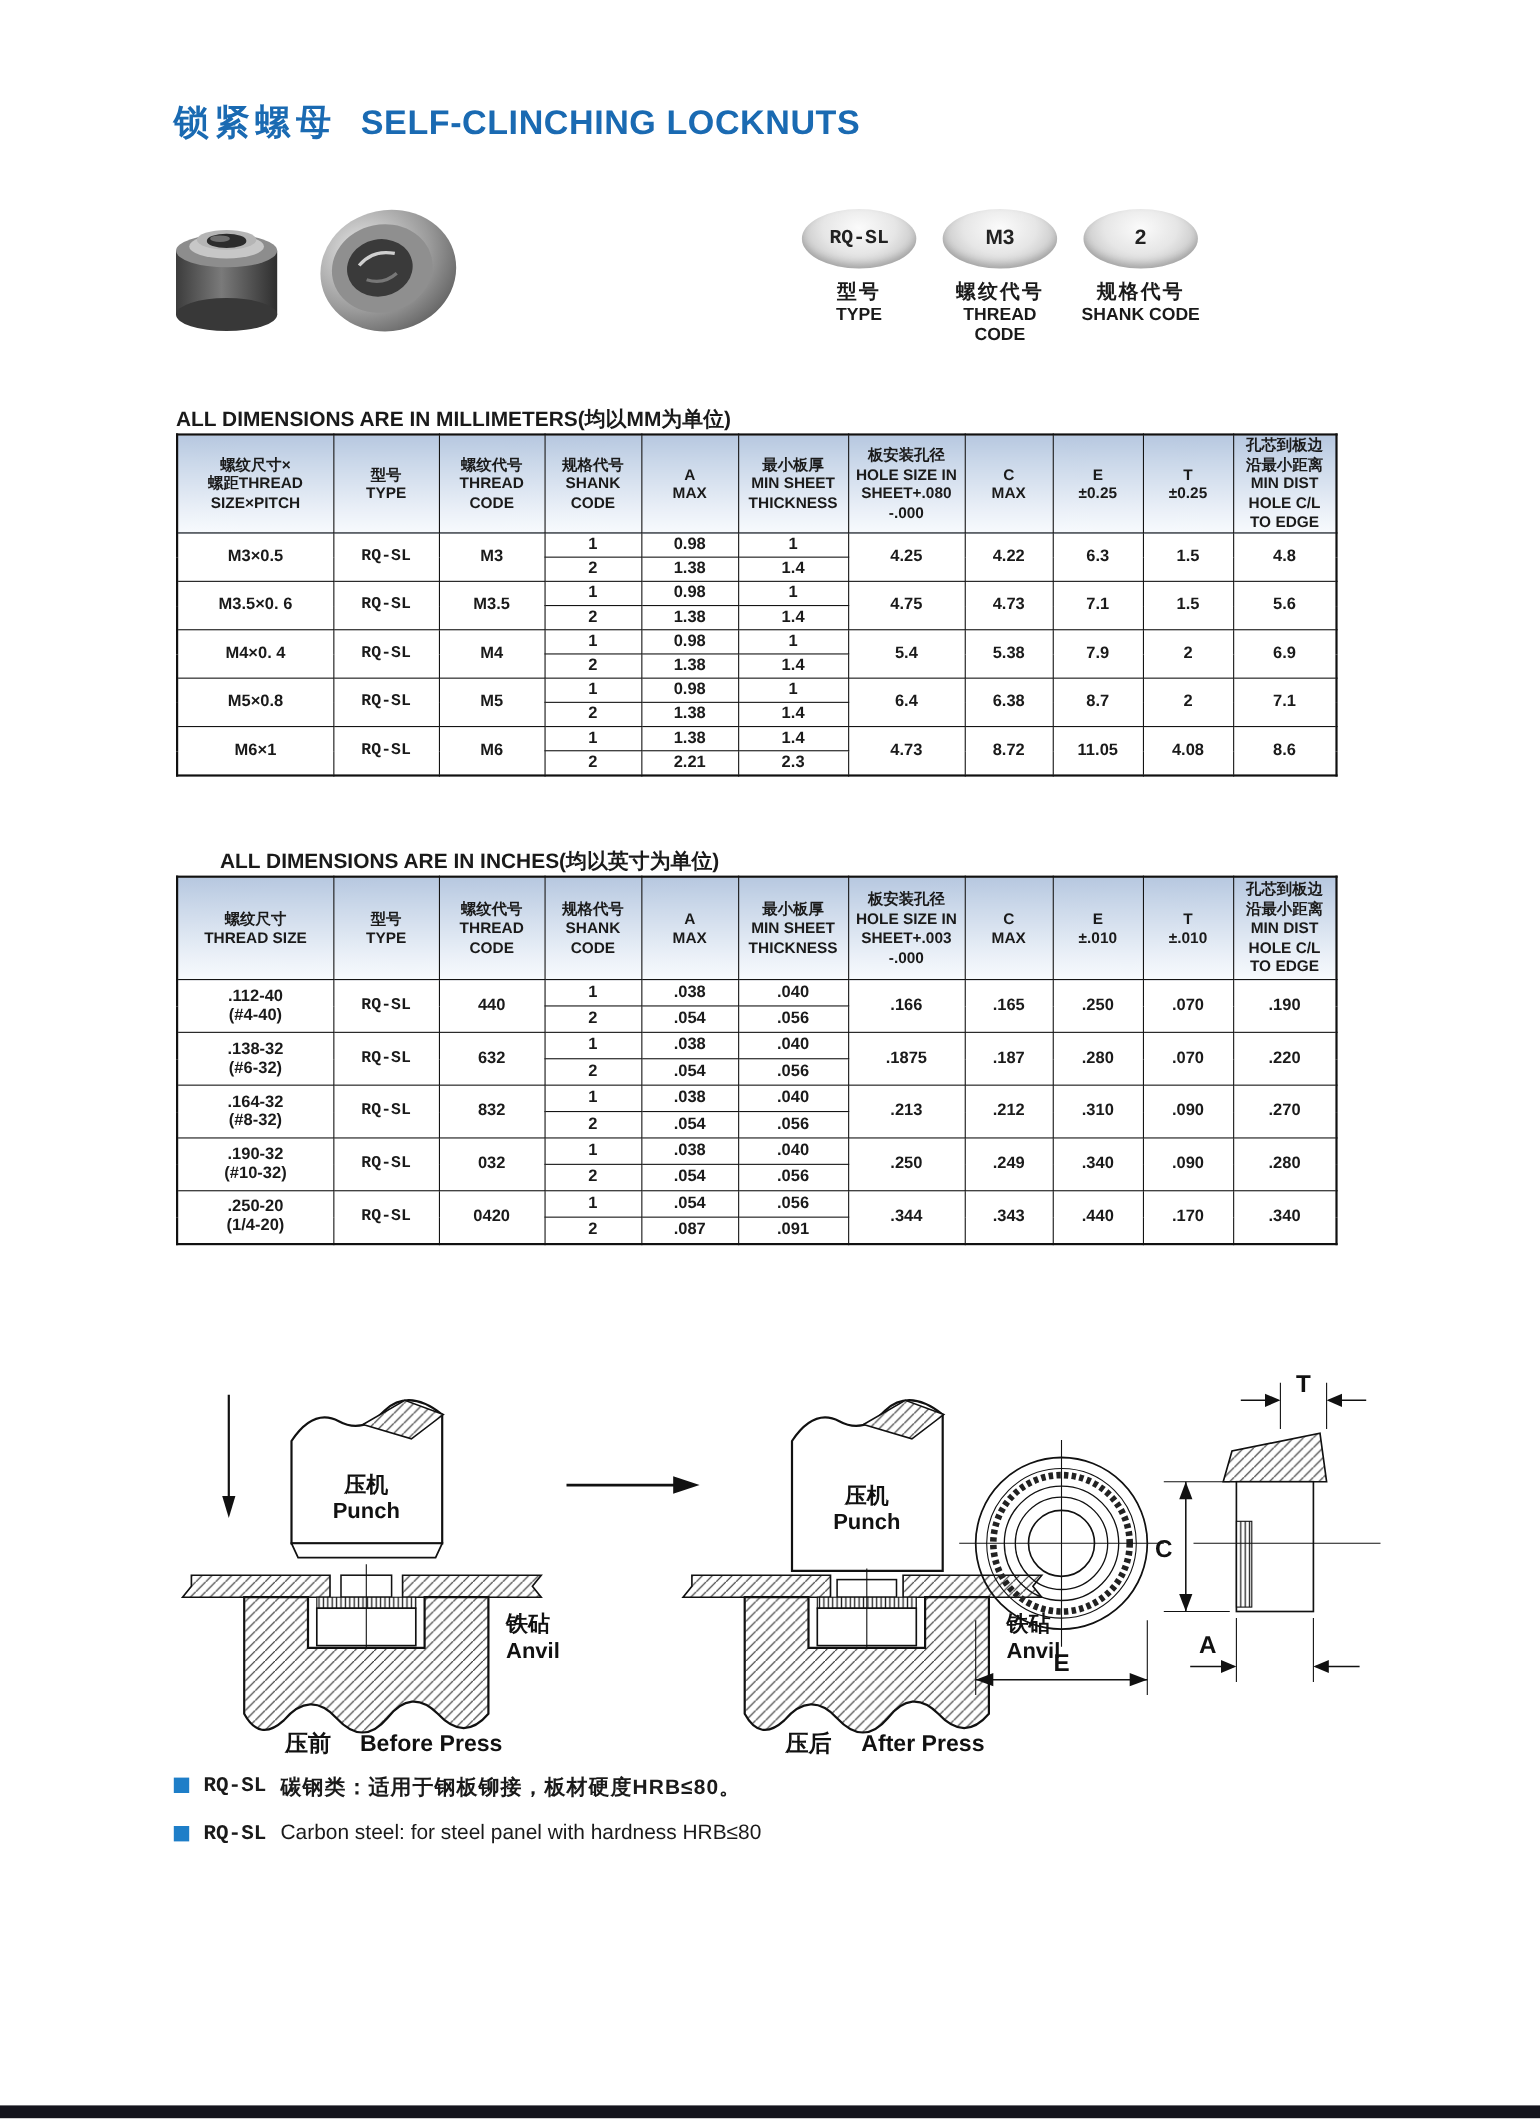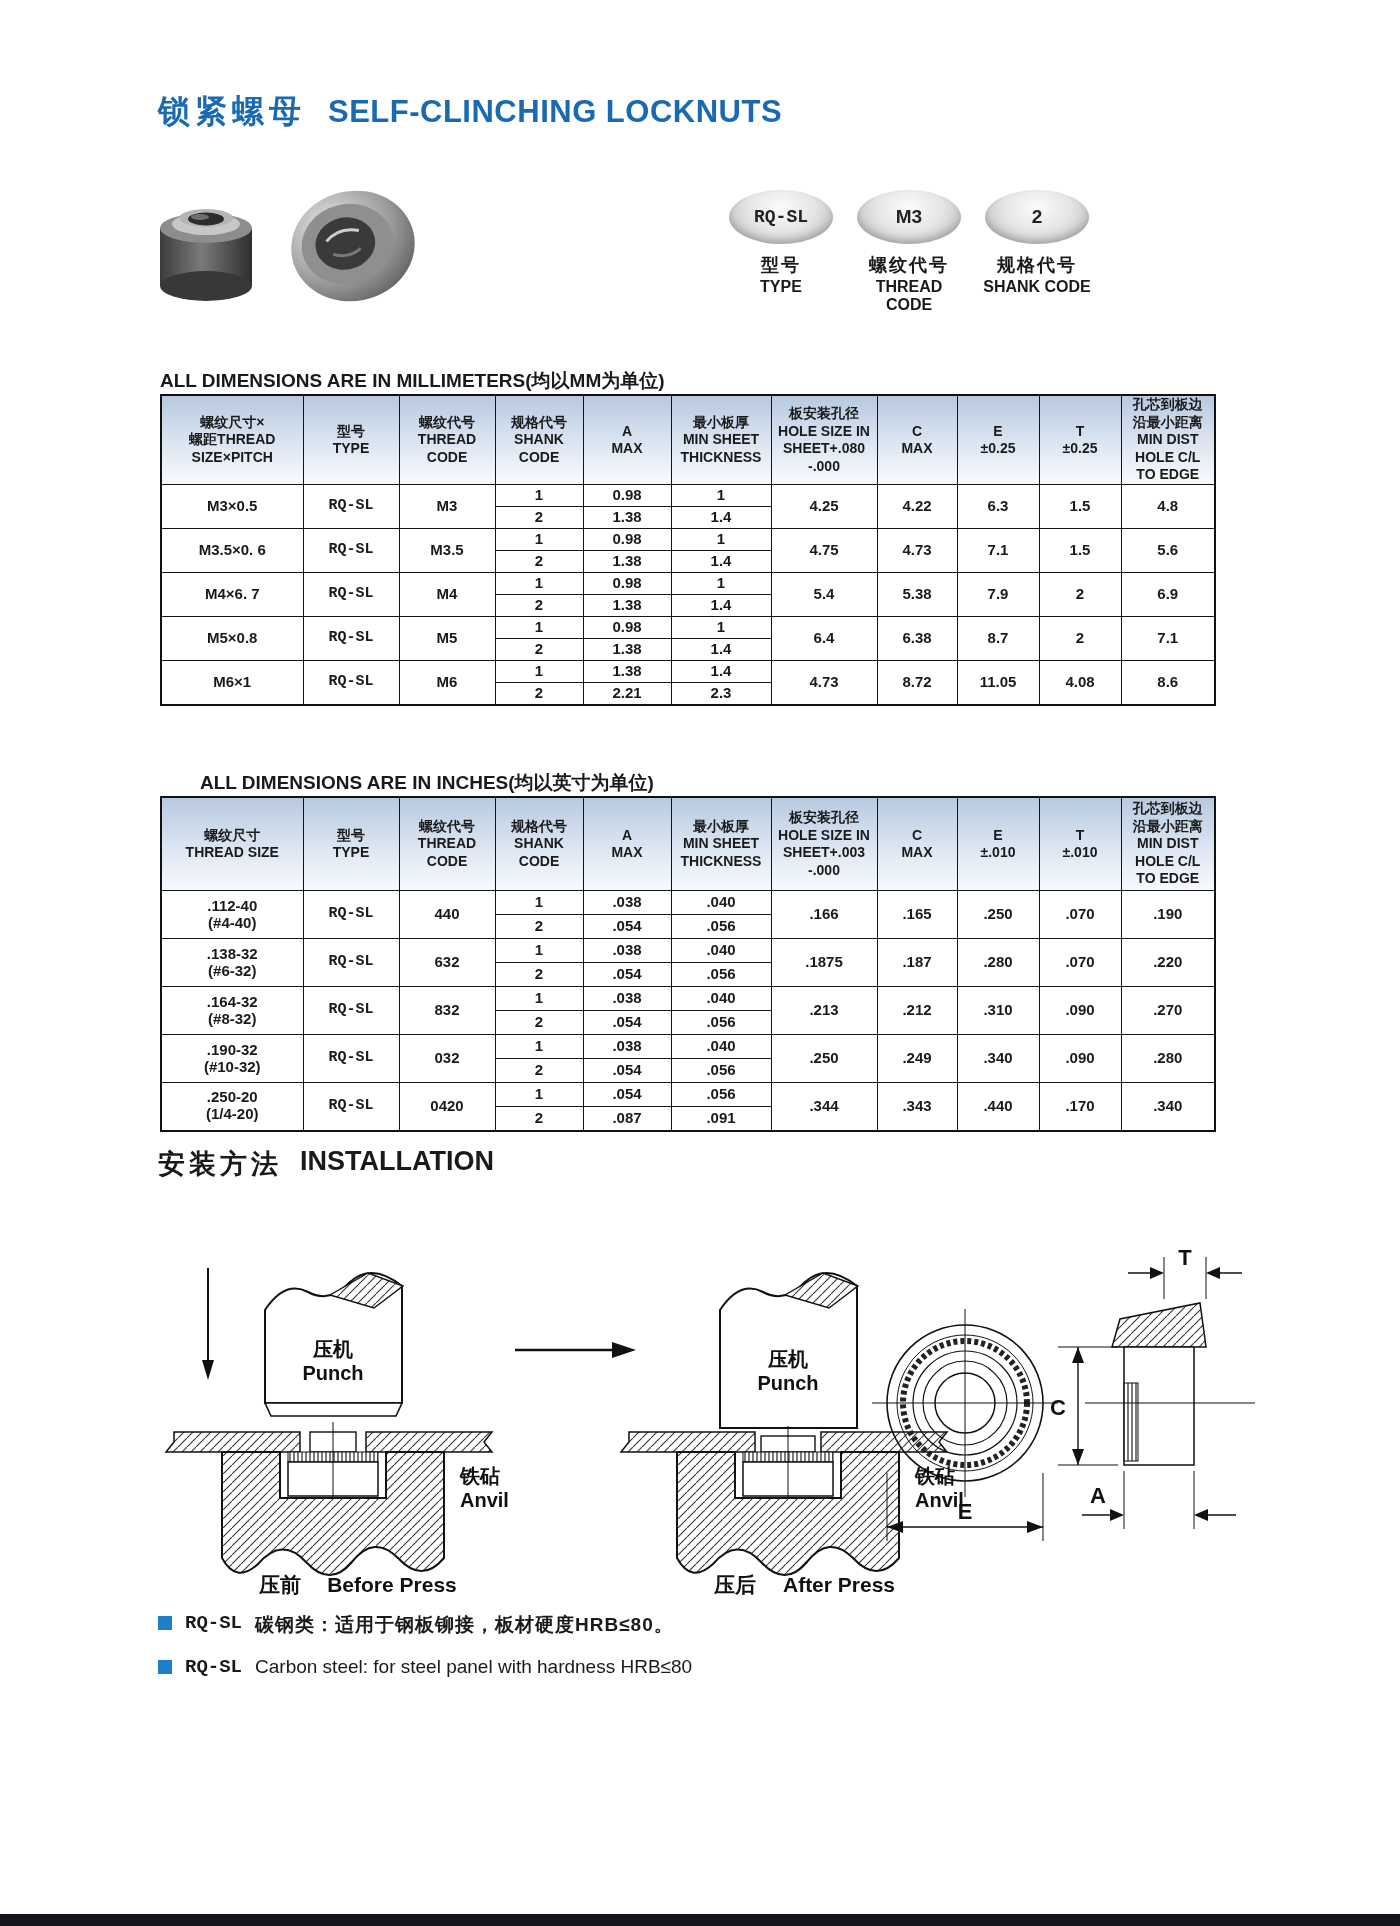--- a/index.html
+++ b/index.html
@@ -200,21 +200,21 @@
         <td rowspan="2">7.1</td>
         <td rowspan="2">1.5</td>
         <td rowspan="2">5.6</td>
       </tr>
       <tr>
         <td>2</td>
         <td>1.38</td>
         <td>1.4</td>
       </tr>
       <tr>
-        <td rowspan="2">M4×6. 7</td>
+        <td rowspan="2">M4×0. 4</td>
         <td rowspan="2" class="t">RQ-SL</td>
         <td rowspan="2">M4</td>
         <td>1</td>
         <td>0.98</td>
         <td>1</td>
         <td rowspan="2">5.4</td>
         <td rowspan="2">5.38</td>
         <td rowspan="2">7.9</td>
         <td rowspan="2">2</td>
         <td rowspan="2">6.9</td>
@@ -404,24 +404,20 @@
         <td rowspan="2">.340</td>
       </tr>
       <tr>
         <td>2</td>
         <td>.087</td>
         <td>.091</td>
       </tr>
     </tbody>
   </table>
 
-  <div class="abs install-title">
-    <span class="zh">安装方法</span>
-    <span class="en">INSTALLATION</span>
-  </div>
 
   <svg class="abs diag" width="1170" height="370" viewBox="0 0 1170 370">
     <defs>
       <pattern id="h1" width="9" height="9" patternUnits="userSpaceOnUse">
         <rect width="9" height="9" fill="#fff"></rect>
         <path d="M-1,10 L10,-1" stroke="#333" stroke-width="1.1"></path>
       </pattern>
       <pattern id="serr" width="4" height="12" patternUnits="userSpaceOnUse">
         <rect width="4" height="12" fill="#fff"></rect>
         <line x1="2" y1="0" x2="2" y2="12" stroke="#222" stroke-width="1.2"></line>

